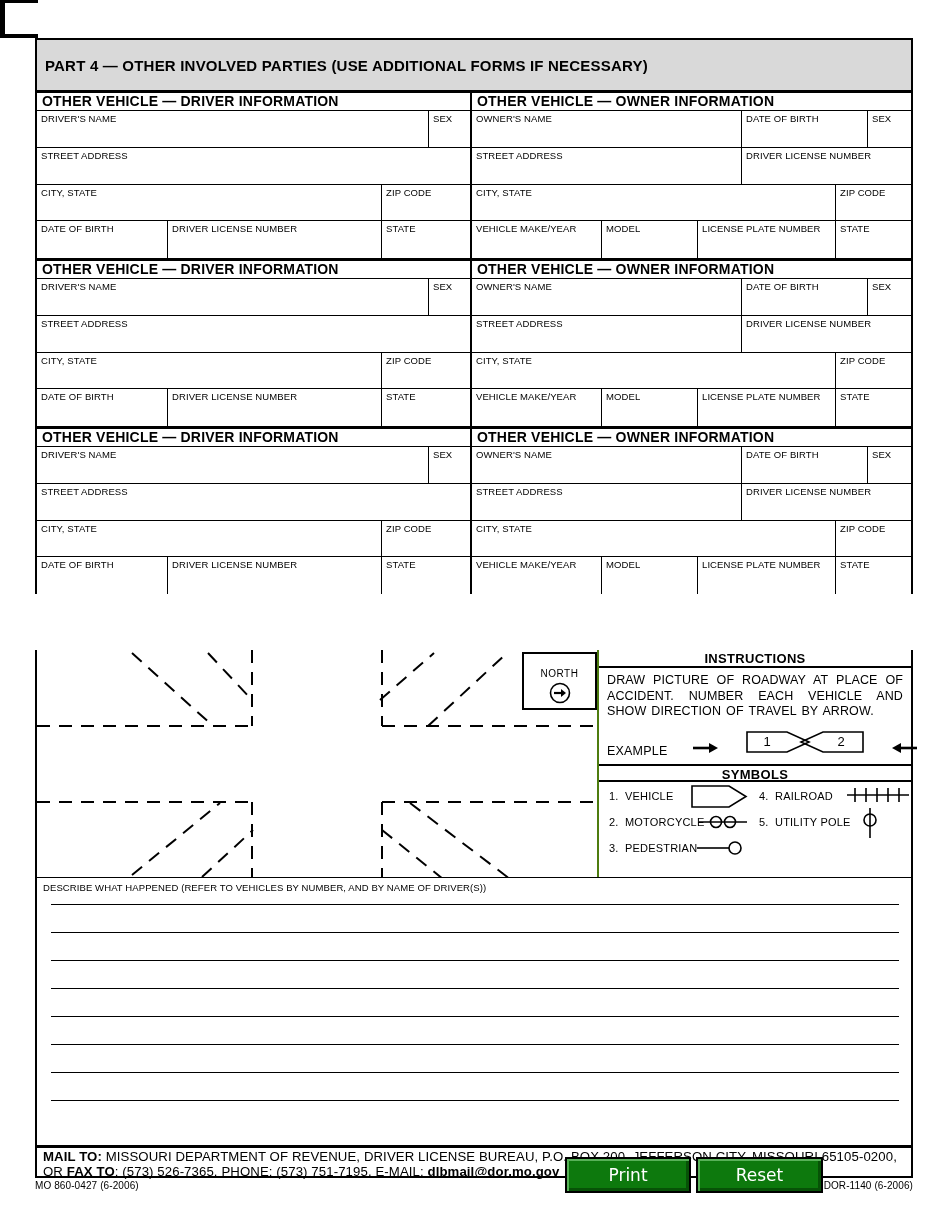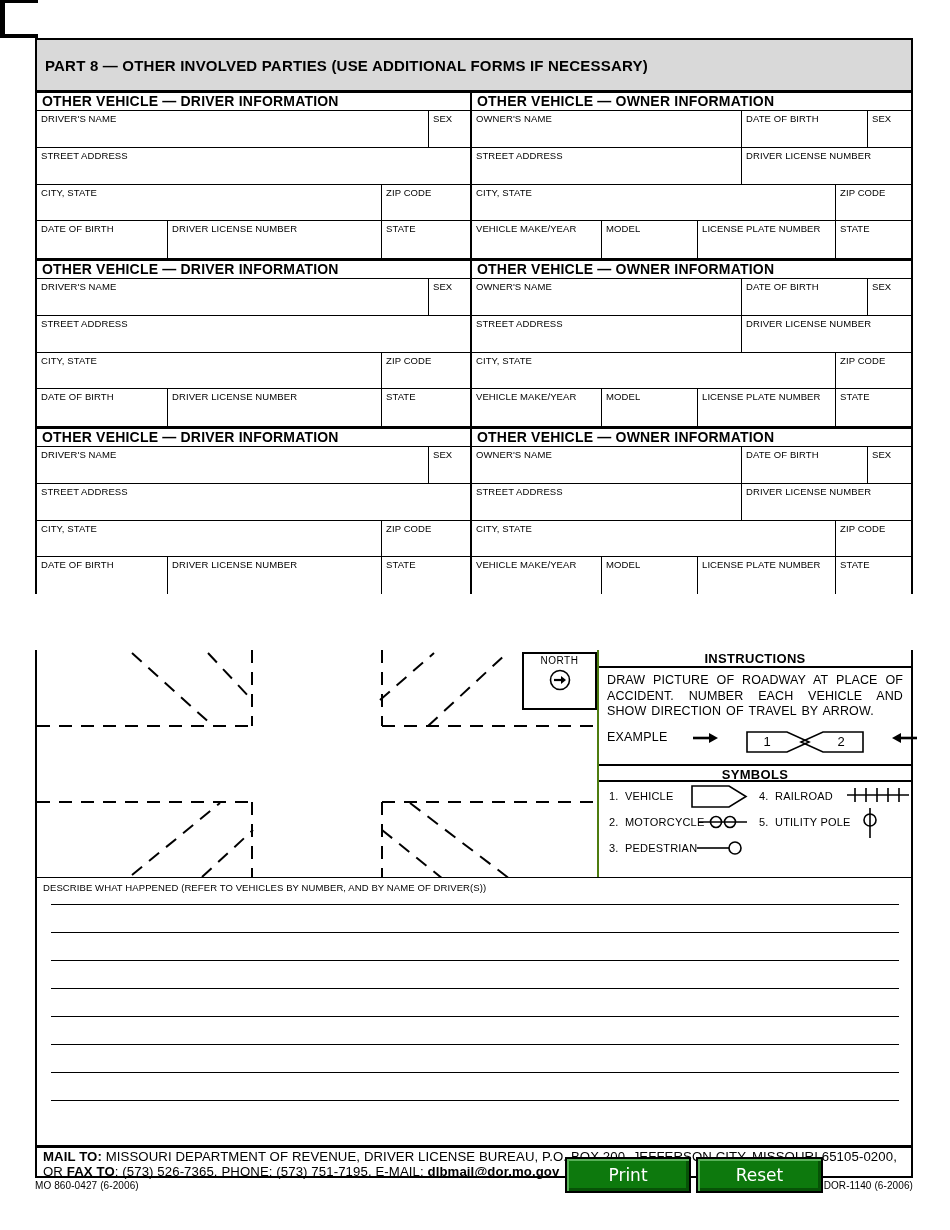--- a/index.html
+++ b/index.html
@@ -35,31 +35,31 @@
           letter-spacing:.1px; white-space:nowrap; overflow:hidden; }
   .cell.endc { border-right:none; }
   .grow { flex:1 1 auto; }
 
   
   #diagram { position:absolute; left:35px; top:650px; width:878px; height:227px;
     border-left:2px solid #000; border-right:2px solid #000; background:#fff; }
   #roadway-svg { position:absolute; left:0; top:0; }
   #north-box { position:absolute; left:485px; top:2px; width:75px; height:58px;
     border:2px solid #000; background:#fff; z-index:2; text-align:center; }
-  #north-box .north-label { font-size:10px; letter-spacing:.5px; margin-top:1px; }
+  #north-box .north-label { font-size:10px; letter-spacing:.5px; margin-top:14px; }
   #north-box .north-circle { margin:3px auto 0; width:22px; height:22px; }
 
   #instr-panel { position:absolute; left:560px; top:0; width:314px; height:227px;
     border-left:2px solid #4d7c0f; background:#fff; z-index:1; display:flex; flex-direction:column; }
   .panel-title { height:18px; border-bottom:2px solid #000; text-align:center;
     font-weight:bold; font-size:13px; line-height:17px; letter-spacing:.3px; }
   #symbols-title { border-top:2px solid #000; border-bottom:2px solid #000; margin-top:6px; }
   .instr-text { padding:5px 8px 0 8px; font-size:12.5px; line-height:15.5px;
     text-align:justify; letter-spacing:.1px; word-spacing:1.5px; }
-  .example-row { display:flex; align-items:flex-start; margin-top:10px; padding-left:8px; gap:26px; }
+  .example-row { display:flex; align-items:flex-end; margin-top:10px; padding-left:8px; gap:26px; }
   .example-label { font-size:12.5px; letter-spacing:.2px; }
   #symbols-box { position:relative; flex:1 1 auto; font-size:11px; }
   .sym-item { position:absolute; white-space:nowrap; letter-spacing:.2px; }
   .sym-num { display:inline-block; width:16px; }
   .sym-icon { position:absolute; }
 
   
   #describe { position:absolute; left:35px; top:877px; width:878px; height:268px;
     border-left:2px solid #000; border-right:2px solid #000; border-top:1px solid #000; }
   #describe .desc-label { font-size:9.5px; padding:4px 0 0 6px; letter-spacing:.1px; }
@@ -89,21 +89,21 @@
   svg .thin { stroke:#000; stroke-width:1.6; fill:none; }
 </style>
 </head>
 <body>
 
 <div class="page">
 
   <div class="corner-mark"></div>
 
   <div class="part-header" id="part4-header">
-    <span>PART 8 — OTHER INVOLVED PARTIES (USE ADDITIONAL FORMS IF NECESSARY)</span>
+    <span>PART 4 — OTHER INVOLVED PARTIES (USE ADDITIONAL FORMS IF NECESSARY)</span>
   </div>
 
   <div id="party-blocks">
     <div class="party-block">
       <div class="block-headers">
         <div class="half-l half-title">OTHER VEHICLE — DRIVER INFORMATION</div>
         <div class="half-r half-title">OTHER VEHICLE — OWNER INFORMATION</div>
       </div>
       <div class="b-row halves">
         <div class="halves half-l">

